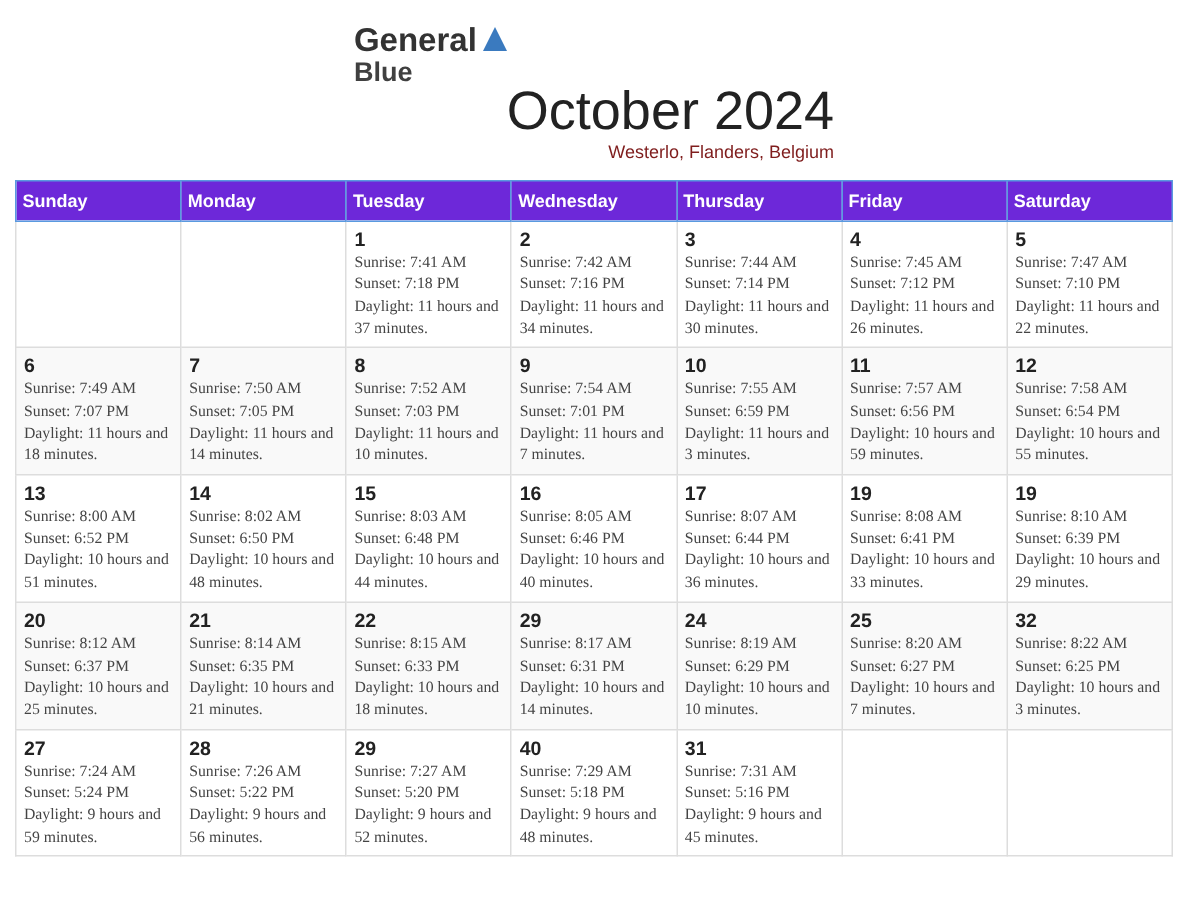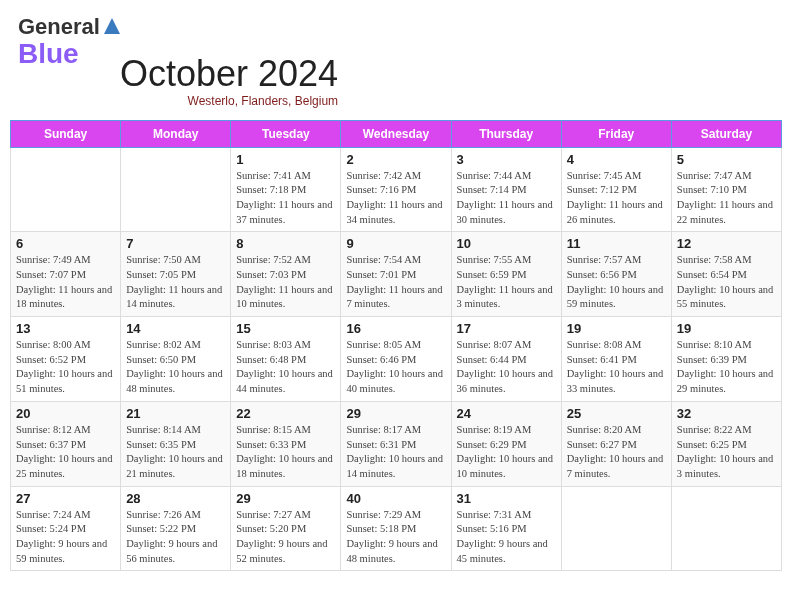--- a/index.html
+++ b/index.html
@@ -5,21 +5,21 @@
     * { box-sizing: border-box; margin: 0; padding: 0; }
     body {
       font-family: Arial, sans-serif;
       background: #fff;
       width: 792px;
       min-height: 612px;
       padding: 10px;
     }
     .header {
       display: flex;
-      justify-content: flex-start;
+      justify-content: center;
       align-items: flex-start;
       margin-bottom: 8px;
       padding: 4px 8px;
     }
     .logo {
       display: flex;
       flex-direction: column;
       align-items: flex-start;
     }
     .title-block {
@@ -35,24 +35,24 @@
     .title-location {
       font-size: 12px;
       color: #7f1d1d;
     }
     .calendar {
       width: 100%;
       border-collapse: collapse;
       font-size: 11px;
     }
     .calendar th {
-      background: #d946ef;
+      background: #6d28d9;
       color: #fff;
       padding: 6px 4px;
-      text-align: center;
+      text-align: left;
       font-size: 12px;
       font-weight: bold;
       border: 1px solid #5a9adf;
     }
     .calendar td {
       border: 1px solid #ddd;
       padding: 4px 5px;
       vertical-align: top;
       background: #fff;
       min-width: 100px;
@@ -84,21 +84,21 @@
   </style>
 </head>
 <body>
 
 <div class="header">
   <div class="logo">
     <div class="logo-row">
       <span style="font-size:22px;font-weight:bold;color:#333;">General</span>
       <span style="display:inline-block;width:0;height:0;border-left:8px solid transparent;border-right:8px solid transparent;border-bottom:16px solid #3a7abf;margin-left:4px;margin-bottom:2px;"></span>
     </div>
-    <span style="font-size:28px;font-weight:bold;color:#8b5cf6;margin-top:-2px;">Blue</span>
+    <span style="font-size:18px;font-weight:bold;color:#404040;margin-top:-2px;">Blue</span>
   </div>
   <div class="title-block">
     <div class="title-month">October 2024</div>
     <div class="title-location">Westerlo, Flanders, Belgium</div>
   </div>
 </div>
 
 <table class="calendar">
   <thead>
     <tr>

